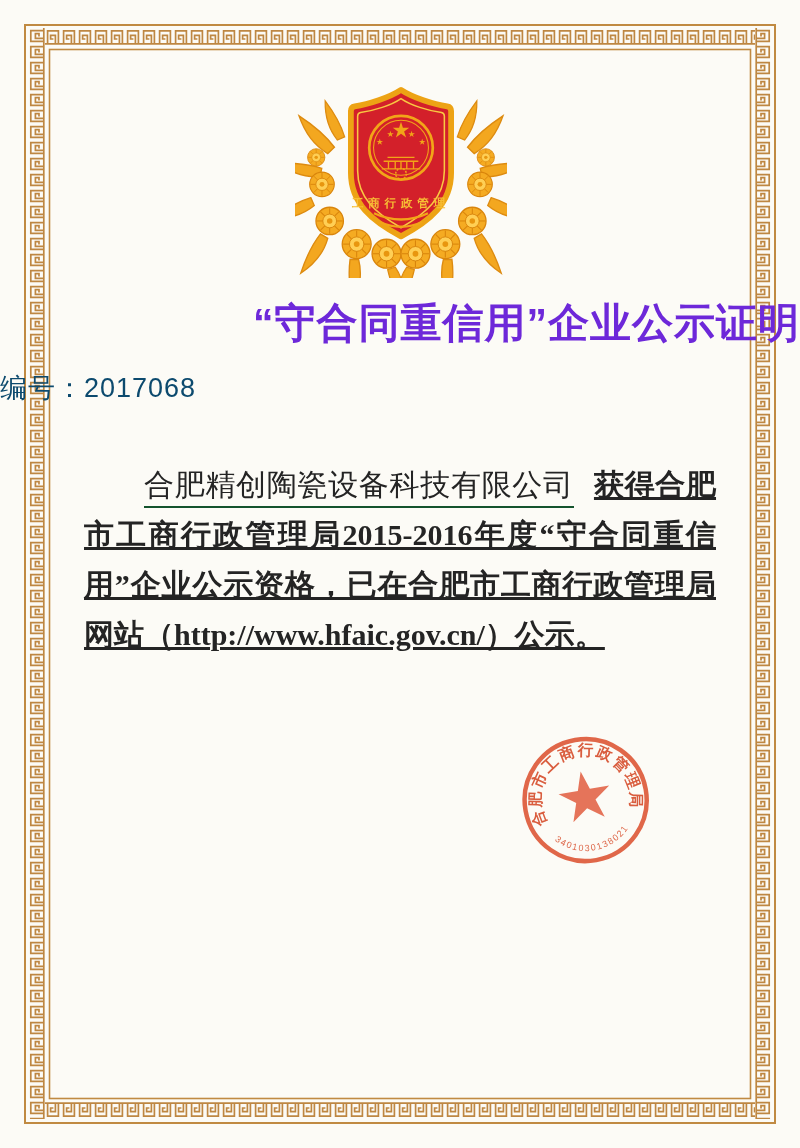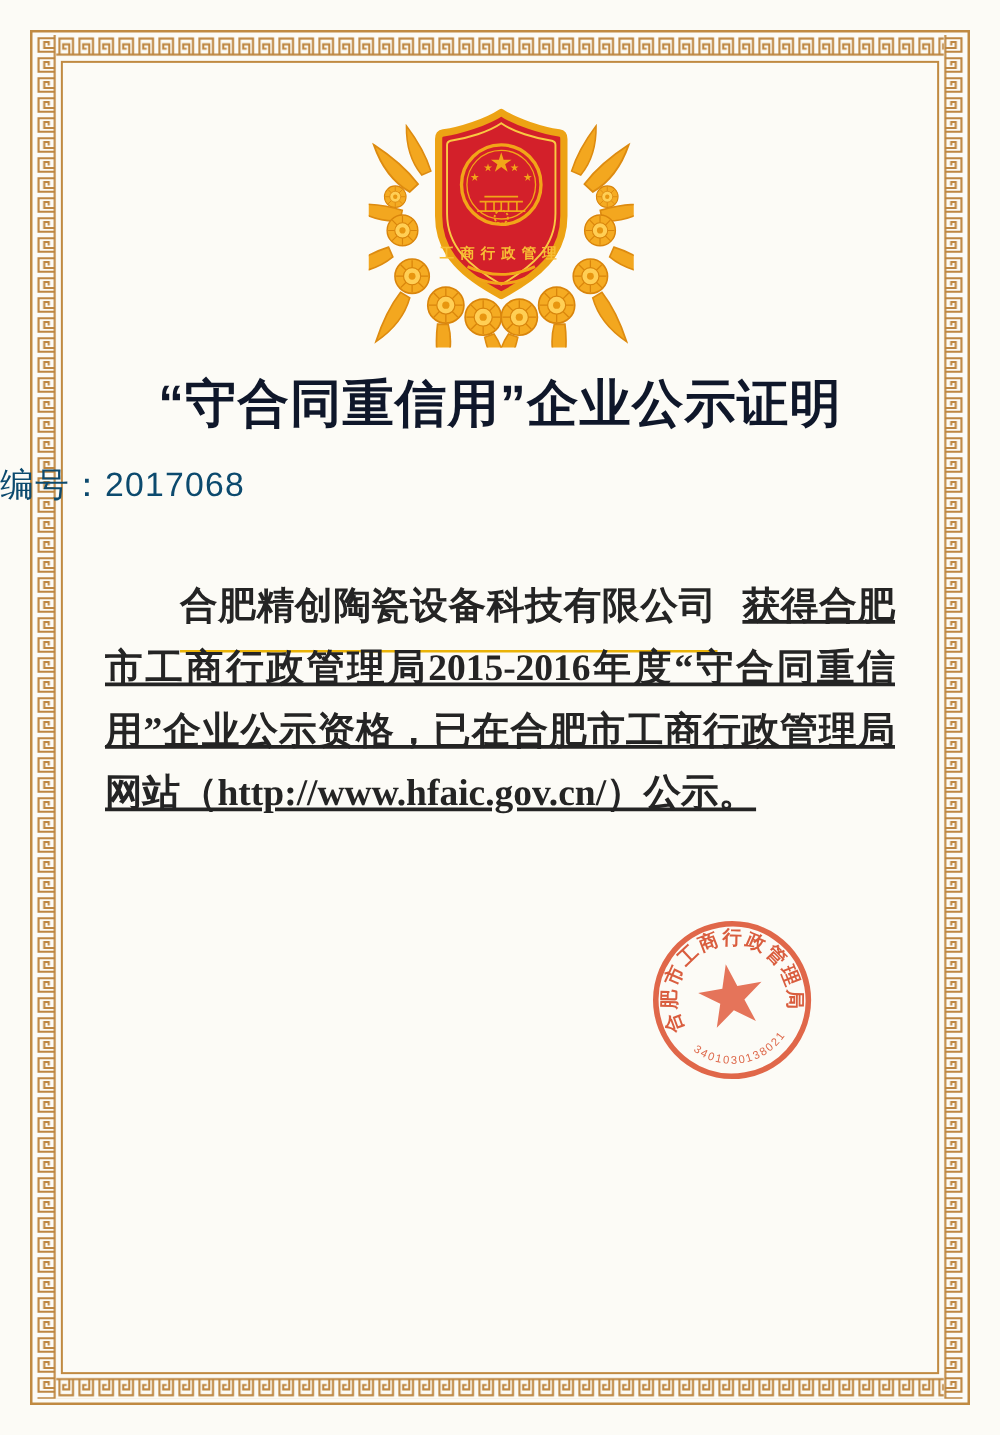--- a/index.html
+++ b/index.html
@@ -8,40 +8,40 @@
     width:800px;height:1148px;
     margin:0 auto;
     background:#FCFBF6;
     font-family:"Liberation Serif","DejaVu Serif",serif;
     overflow:hidden;
   }
   .border-svg{position:absolute;left:0;top:0;}
   .emblem{position:absolute;left:295px;top:83px;width:212px;height:195px;}
   .title{
     position:absolute;left:0;top:296px;width:800px;margin:0;
-    text-align:center;
+    text-align:right;
     font-family:"Liberation Sans","DejaVu Sans",sans-serif;
     font-size:41px;font-weight:900;letter-spacing:1px;
-    color:#0f172a;
+    color:#6d28d9;
   }
   .serial{
     position:absolute;left:0;top:370px;width:800px;
     text-align:left;
     font-family:"Liberation Sans","DejaVu Sans",sans-serif;
     font-size:27px;font-weight:500;color:#0c4a6e;letter-spacing:1px;
   }
   .body-text{
     position:absolute;left:84px;top:460px;width:632px;margin:0;
     font-size:30px;line-height:50px;font-weight:bold;color:#242424;
     text-align:justify;text-indent:2em;
   }
   .company{
-    font-weight:700;
-    border-bottom:2px solid #eab308;
-    padding-bottom:19px;
+    font-weight:400;
+    border-bottom:2px solid #14532d;
+    padding-bottom:5px;
   }
   .after-company{margin-left:12px;text-decoration:underline;}
   .seal{position:absolute;left:500px;top:716px;width:172px;height:172px;}
   .date{
     position:absolute;left:519px;top:782px;
     font-size:31px;font-weight:bold;color:#111;letter-spacing:1px;
     z-index:5;
   }
   .footer-text{
     position:absolute;left:62px;top:892px;width:682px;margin:0;

